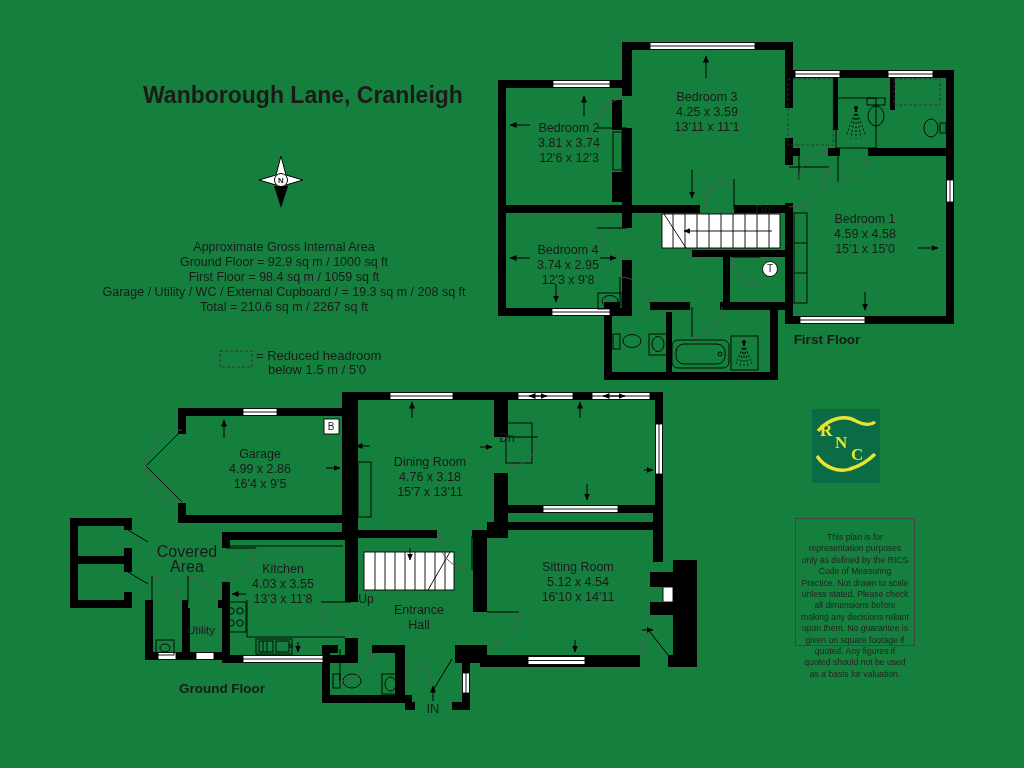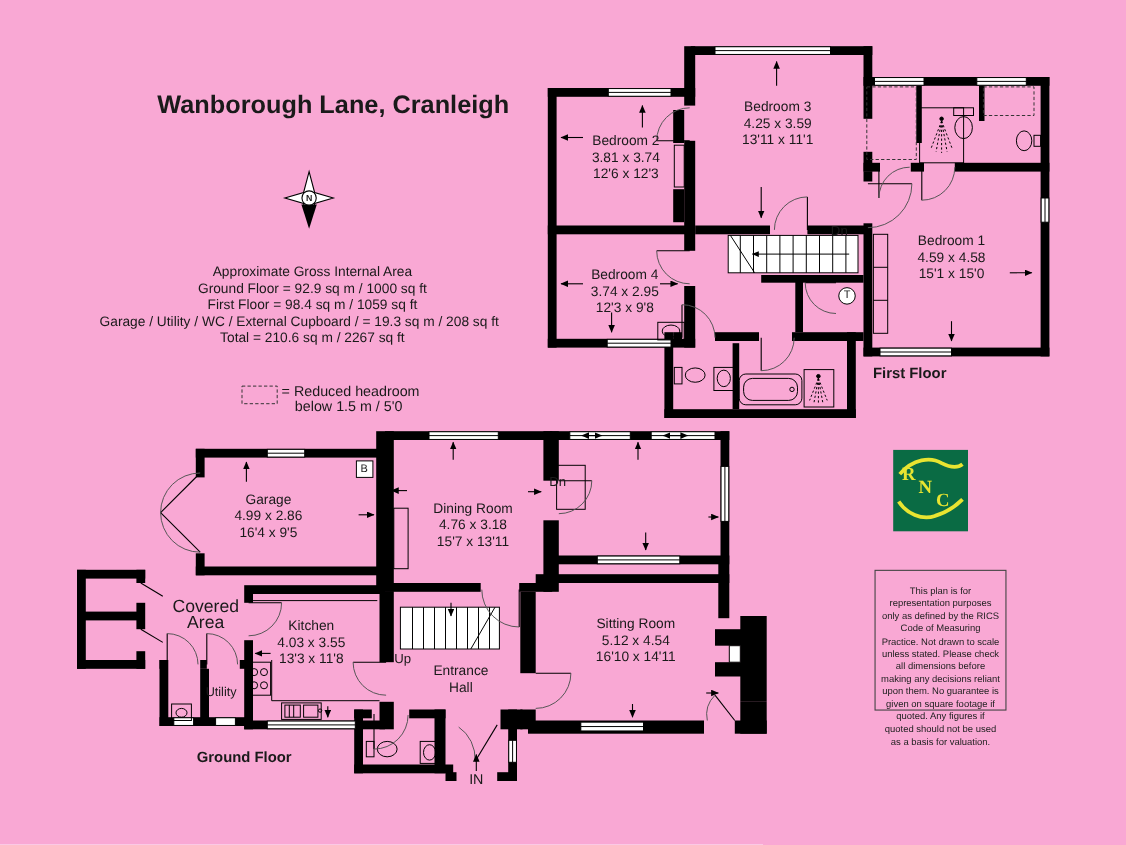--- a/index.html
+++ b/index.html
@@ -1,16 +1,16 @@
 <!DOCTYPE html>
 <html><head>
 <meta charset="utf-8">
 <style>
   html,body{margin:0;padding:0;background:#fff;}
-  #canvas{position:relative;width:1024px;height:768px;background:#f9a8d4;overflow:hidden;
+  #canvas{position:relative;width:1024px;height:768px;background:#15803d;overflow:hidden;
           font-family:"Liberation Sans",sans-serif;color:#1a1a1a;}
   .lbl{position:absolute;transform:translateX(-50%);text-align:center;
        font-size:12.5px;line-height:15px;color:#1a1a1a;white-space:nowrap;}
   .sm{font-size:16px;}
   .tag{position:absolute;transform:translateX(-50%);font-size:11px;line-height:12px;white-space:nowrap;}
   .floorname{position:absolute;transform:translateX(-50%);font-weight:bold;font-size:13.5px;white-space:nowrap;}
   .title{position:absolute;font-weight:bold;font-size:23px;white-space:nowrap;letter-spacing:0px;}
   .area{position:absolute;transform:translateX(-50%);text-align:center;font-size:12.5px;line-height:14.6px;white-space:nowrap;}
   .legend-line{position:absolute;font-size:13px;line-height:13px;white-space:nowrap;}
   .disc{position:absolute;border:1px solid #444;text-align:center;
@@ -361,21 +361,21 @@
   </svg>
 
   <div class="title" style="left:143px;top:82px;">Wanborough Lane, Cranleigh</div>
 
   <div class="tag" style="left:281px;top:175px;font-size:8px;font-weight:bold;">N</div>
 
   <div>
     <div class="area" style="left:284px;top:240px;">Approximate Gross Internal Area</div>
     <div class="area" style="left:284px;top:255px;">Ground Floor = 92.9 sq m / 1000 sq ft</div>
     <div class="area" style="left:284px;top:270px;">First Floor = 98.4 sq m / 1059 sq ft</div>
-    <div class="area" style="left:272px;top:285px;">Garage / Utility / WC / External Cupboard /  = 19.3 sq m / 208 sq ft</div>
+    <div class="area" style="left:284px;top:285px;">Garage / Utility / WC / External Cupboard /  = 19.3 sq m / 208 sq ft</div>
     <div class="area" style="left:284px;top:300px;">Total = 210.6 sq m / 2267 sq ft</div>
   </div>
 
   <div>
     <div class="legend-line" style="left:256px;top:349px;">=  Reduced headroom</div>
     <div class="legend-line" style="left:268px;top:363px;">below 1.5 m / 5'0</div>
   </div>
 
   <div class="lbl" style="left:569px;top:121px;">
     <div>Bedroom 2</div>
@@ -394,21 +394,21 @@
   </div>
   <div class="lbl" style="left:865px;top:212px;">
     <div>Bedroom 1</div>
     <div>4.59 x 4.58</div>
     <div>15'1 x 15'0</div>
   </div>
   <div class="tag" style="left:763px;top:204px;font-size:12px;">Dn</div>
   <div class="tag" style="left:770px;top:263px;font-size:10px;">T</div>
   <div class="floorname" style="left:827px;top:332px;">First Floor</div>
 
-  <div class="lbl" style="left:244px;top:447px;text-align:center;">
+  <div class="lbl" style="left:260px;top:447px;text-align:center;">
     <div>Garage</div>
     <div>4.99 x 2.86</div>
     <div>16'4 x 9'5</div>
   </div>
   <div class="lbl" style="left:430px;top:455px;">
     <div>Dining Room</div>
     <div>4.76 x 3.18</div>
     <div>15'7 x 13'11</div>
   </div>
   <div class="lbl" style="left:283px;top:562px;">

